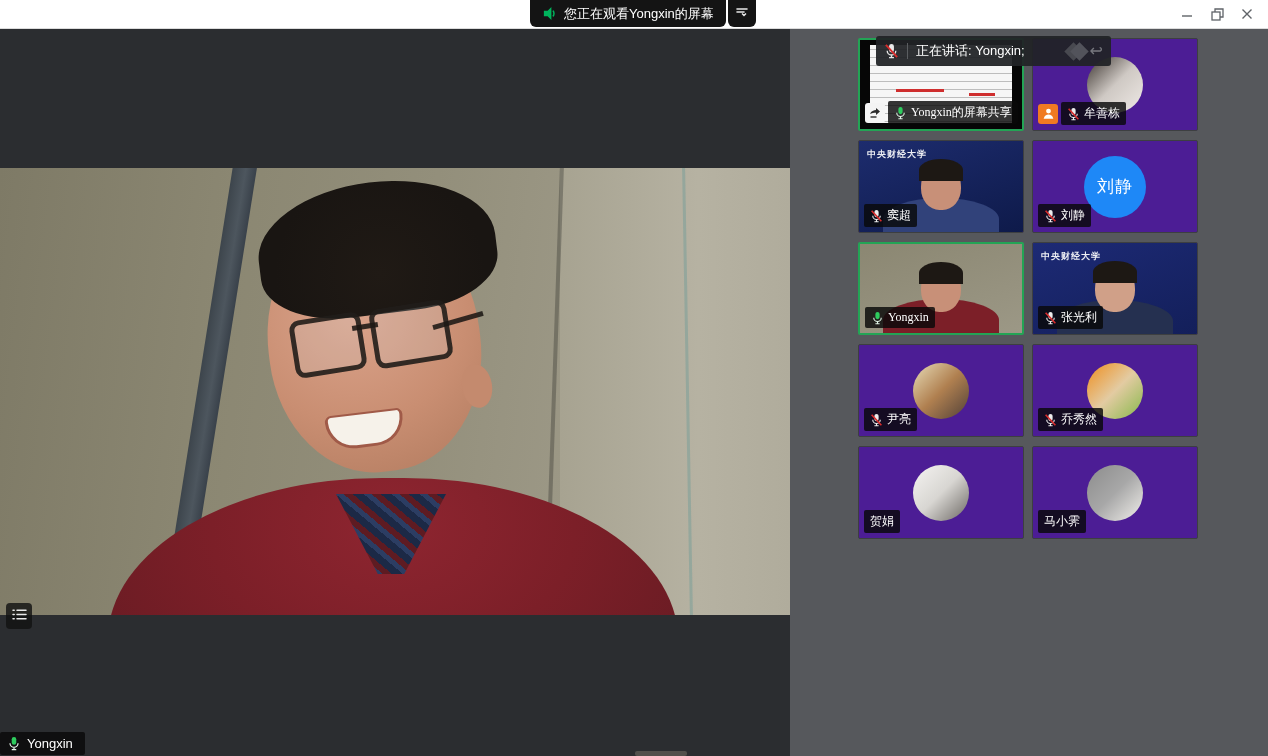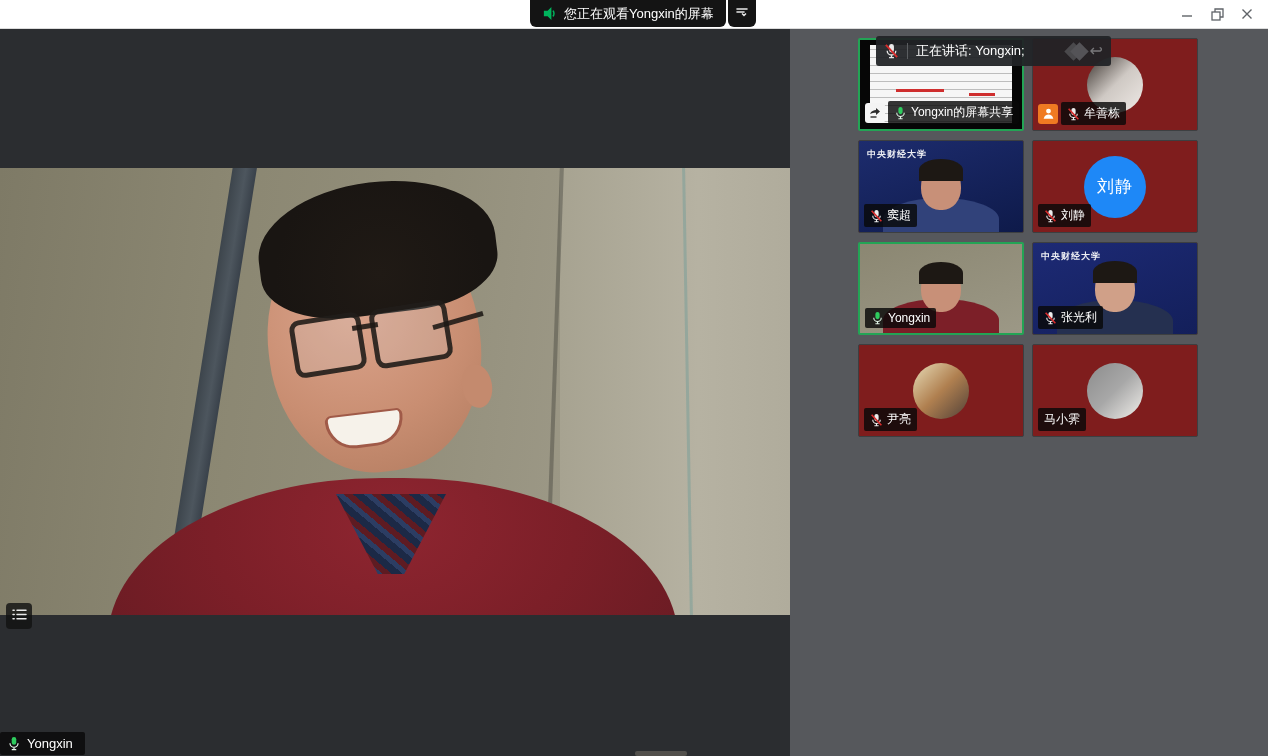--- a/index.html
+++ b/index.html
@@ -33,21 +33,21 @@
   .lens.l{left:292px;top:148px;width:62px;height:48px;transform:rotate(-9deg);}
   .lens.r{left:372px;top:136px;width:68px;height:50px;transform:rotate(-9deg);}
   .bridge{position:absolute;left:352px;top:156px;width:26px;height:5px;background:rgba(28,24,20,.88);transform:rotate(-9deg);}
   .temple{position:absolute;left:432px;top:150px;width:52px;height:5px;background:rgba(28,24,20,.88);transform:rotate(-16deg);}
   .smile{position:absolute;left:326px;top:244px;width:72px;height:30px;background:#f6f2ea;border:3px solid #a05a48;border-top-width:2px;border-radius:8px 8px 36px 36px;transform:rotate(-7deg);}
   .view-btn{position:absolute;left:6px;top:575px;width:26px;height:26px;background:rgba(18,18,18,.82);border-radius:4px;display:flex;align-items:center;justify-content:center;cursor:pointer;z-index:6;}
   .main-label{position:absolute;left:0;bottom:1px;background:rgba(10,10,10,.85);border-radius:2px;display:flex;align-items:center;gap:6px;padding:4px 12px 4px 7px;color:#fff;font-size:13px;z-index:6;}
   .hscroll{position:absolute;left:635px;bottom:0;width:52px;height:5px;background:#52504c;border-radius:2px;z-index:6;}
   
   .grid{position:absolute;left:858px;top:38px;width:340px;display:grid;grid-template-columns:166px 166px;grid-auto-rows:93px;gap:9px 8px;z-index:5;}
-  .tile{position:relative;background:#7f1d1d;border:1px solid #3d3f41;border-radius:2px;box-sizing:border-box;overflow:hidden;cursor:pointer;}
+  .tile{position:relative;background:#4c1d95;border:1px solid #3d3f41;border-radius:2px;box-sizing:border-box;overflow:hidden;cursor:pointer;font-family:Liberation Serif, serif;}
   .tile.active{border:2px solid #23a455;}
   .media{position:absolute;inset:0;display:flex;align-items:center;justify-content:center;}
   .media.screen{background:#060606;}
   .doc{position:absolute;left:10px;right:10px;top:5px;bottom:6px;background:
       repeating-linear-gradient(#f6f6f6 0 4px,#bdbdbd 4px 5px,#f6f6f6 5px 8px);}
   .doc::before{content:"";position:absolute;left:18%;top:56%;width:34%;height:3px;background:#cf2e2e;}
   .doc::after{content:"";position:absolute;right:12%;top:62%;width:18%;height:3px;background:#cf2e2e;}
   .avatar{width:56px;height:56px;border-radius:50%;}
   .avatar.default{background:#ededed;display:flex;flex-direction:column;align-items:center;justify-content:flex-end;padding-bottom:6px;box-sizing:border-box;}
   .da-head{width:15px;height:15px;border-radius:50%;background:#b7b7b7;margin-bottom:2px;}
@@ -320,21 +320,53 @@
               <path d="M3.4 8.2a4.6 4.6 0 0 0 9.2 0" stroke="#ececec" stroke-width="1.4" fill="none"></path>
               <path d="M8 13v2M5.4 15.6h5.2" stroke="#ececec" stroke-width="1.4"></path>
               <path d="M2 2l12 13" stroke="#d92b2b" stroke-width="2"></path>
             </svg>
         </span>
         <span class="pname">尹亮</span>
       </span>
     </div>
   </div>
 
-
+  <div class="tile">
+    <div class="media">
+        <div class="avatar" style="background: linear-gradient(135deg, rgb(239, 141, 28), rgb(227, 203, 162), rgb(134, 184, 74));"></div>
+      </div>
+    <div class="tile-footer">
+
+      <span class="label-pill">
+
+        <span class="mic mic-muted">
+          <svg width="13" height="14" viewBox="0 0 16 17">
+              <rect x="5.4" y="1" width="5.2" height="9" rx="2.6" fill="#ececec"></rect>
+              <path d="M3.4 8.2a4.6 4.6 0 0 0 9.2 0" stroke="#ececec" stroke-width="1.4" fill="none"></path>
+              <path d="M8 13v2M5.4 15.6h5.2" stroke="#ececec" stroke-width="1.4"></path>
+              <path d="M2 2l12 13" stroke="#d92b2b" stroke-width="2"></path>
+            </svg>
+        </span>
+        <span class="pname">乔秀然</span>
+      </span>
+    </div>
+  </div>
+
+  <div class="tile">
+    <div class="media">
+        <div class="avatar" style="background: linear-gradient(135deg, rgb(245, 244, 242), rgb(216, 214, 210), rgb(106, 102, 98));"></div>
+      </div>
+    <div class="tile-footer">
+
+      <span class="label-pill">
+
+        <span class="pname">贺娟</span>
+      </span>
+    </div>
+  </div>
 
 
   <div class="tile">
     <div class="media">
         <div class="avatar" style="background: linear-gradient(135deg, rgb(140, 140, 140), rgb(168, 168, 168), rgb(242, 240, 236));"></div>
       </div>
     <div class="tile-footer">
 
       <span class="label-pill">
 

